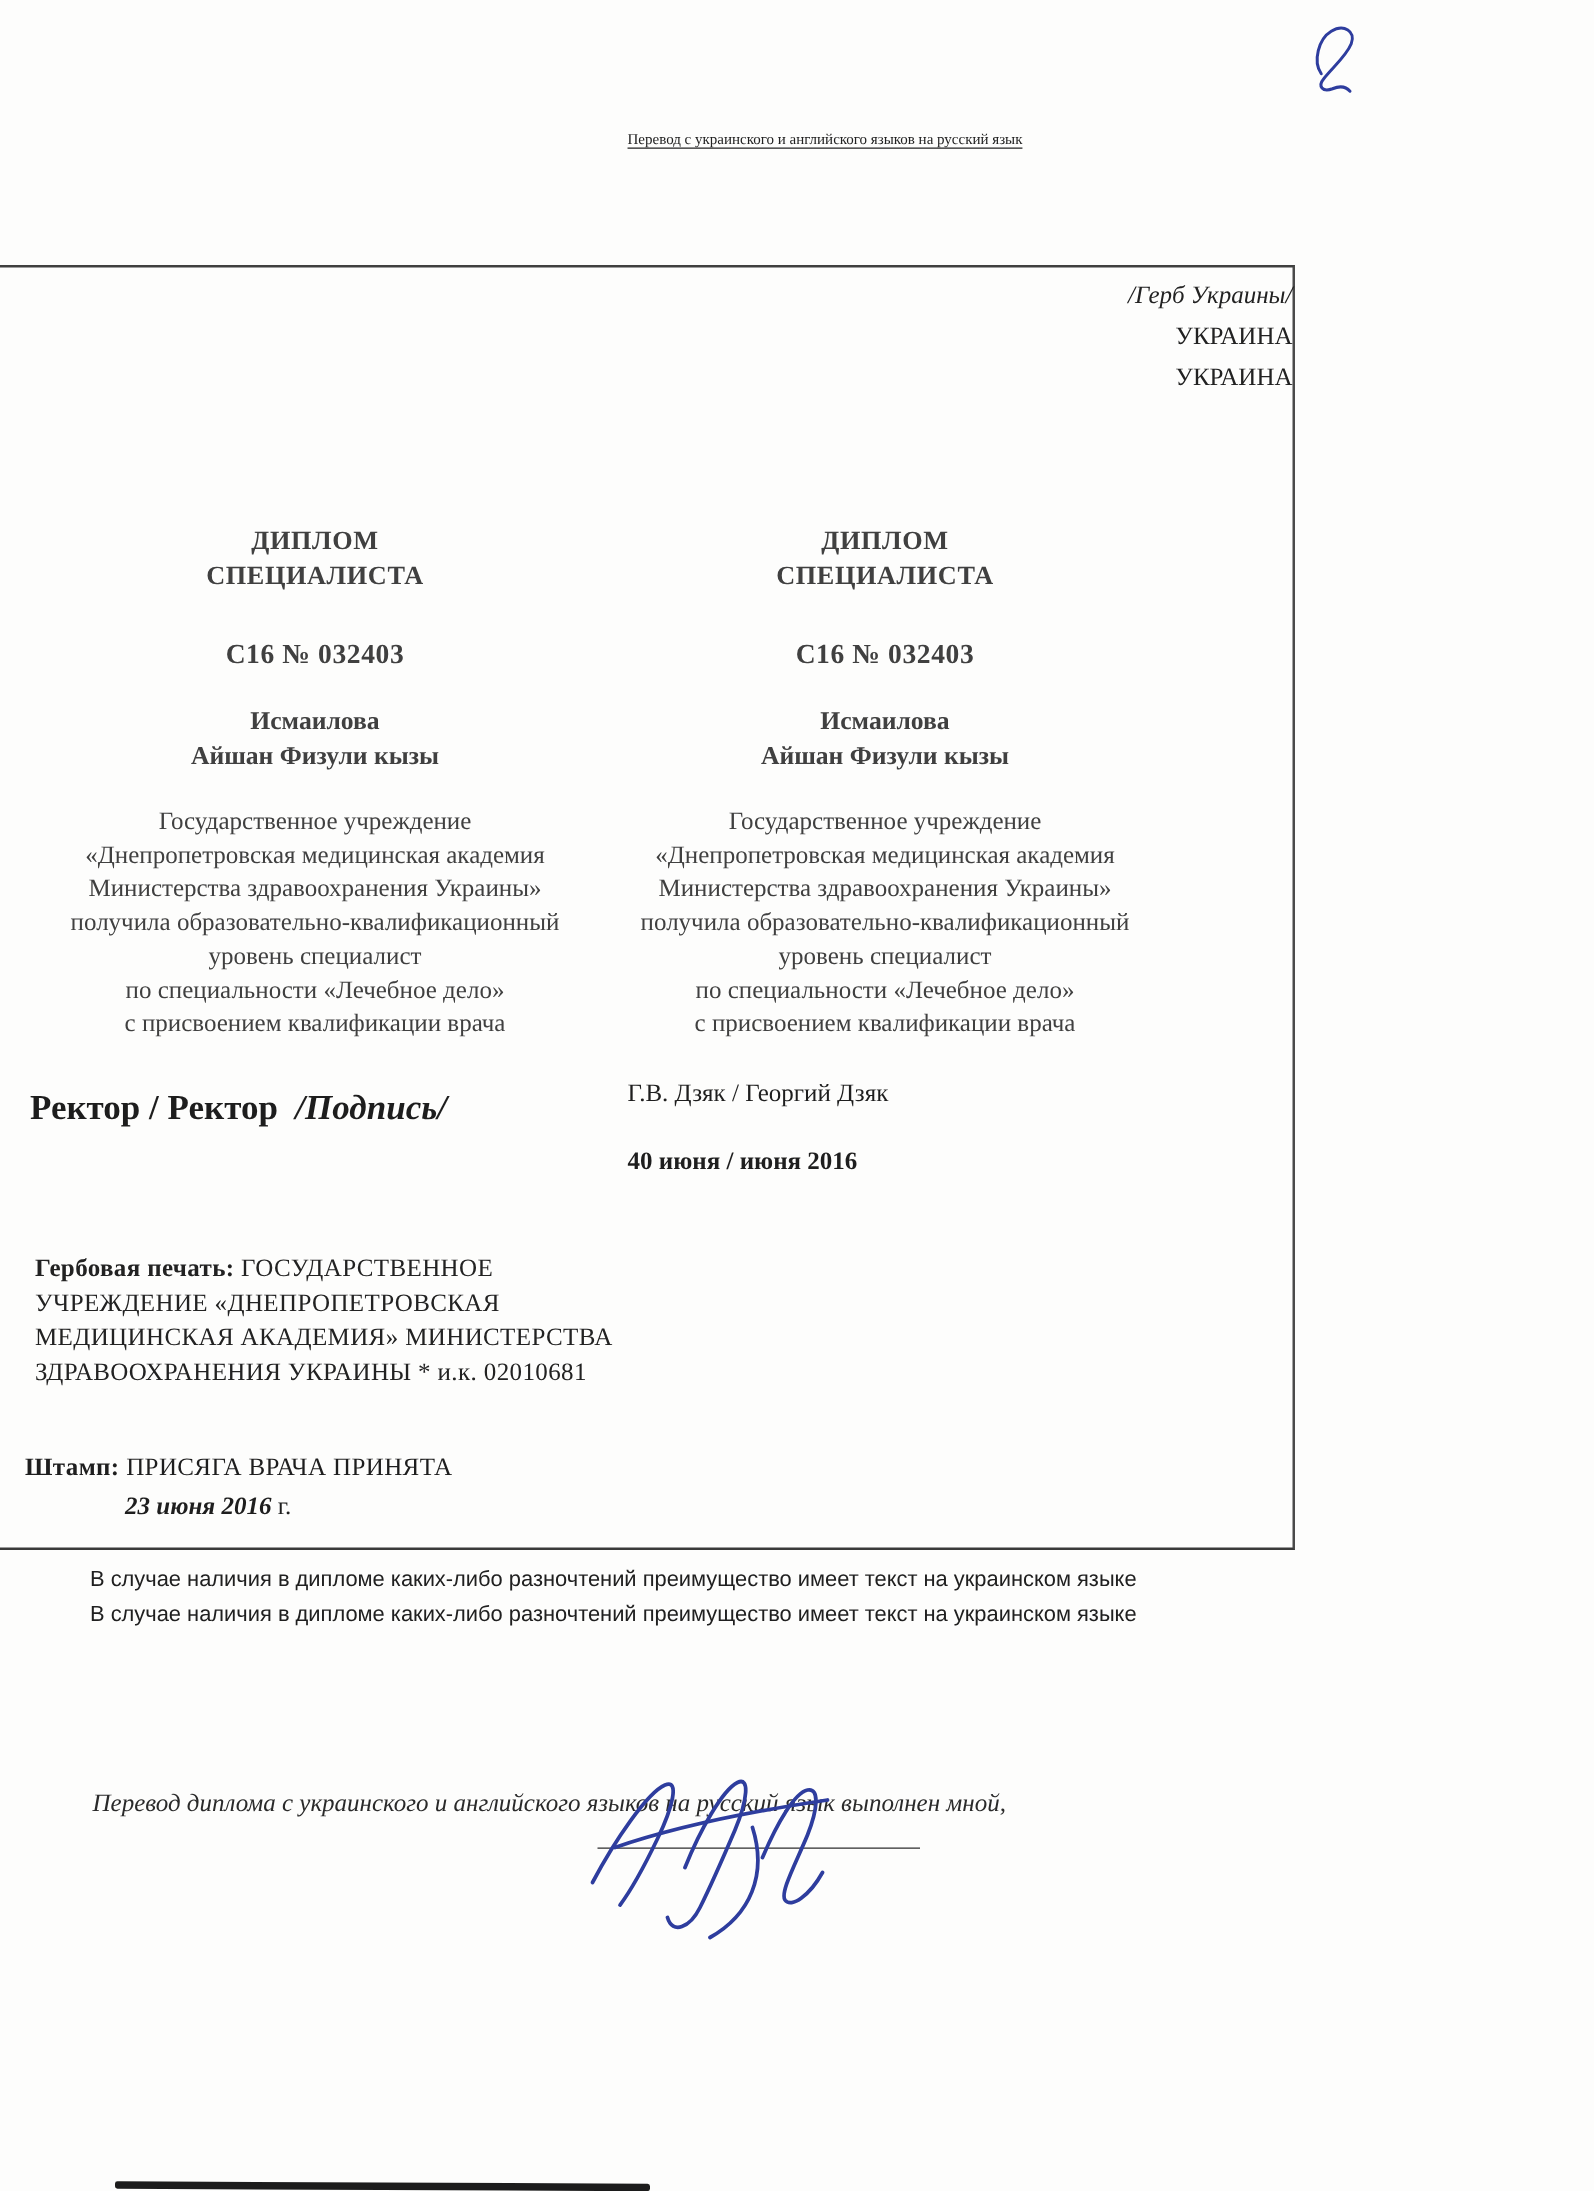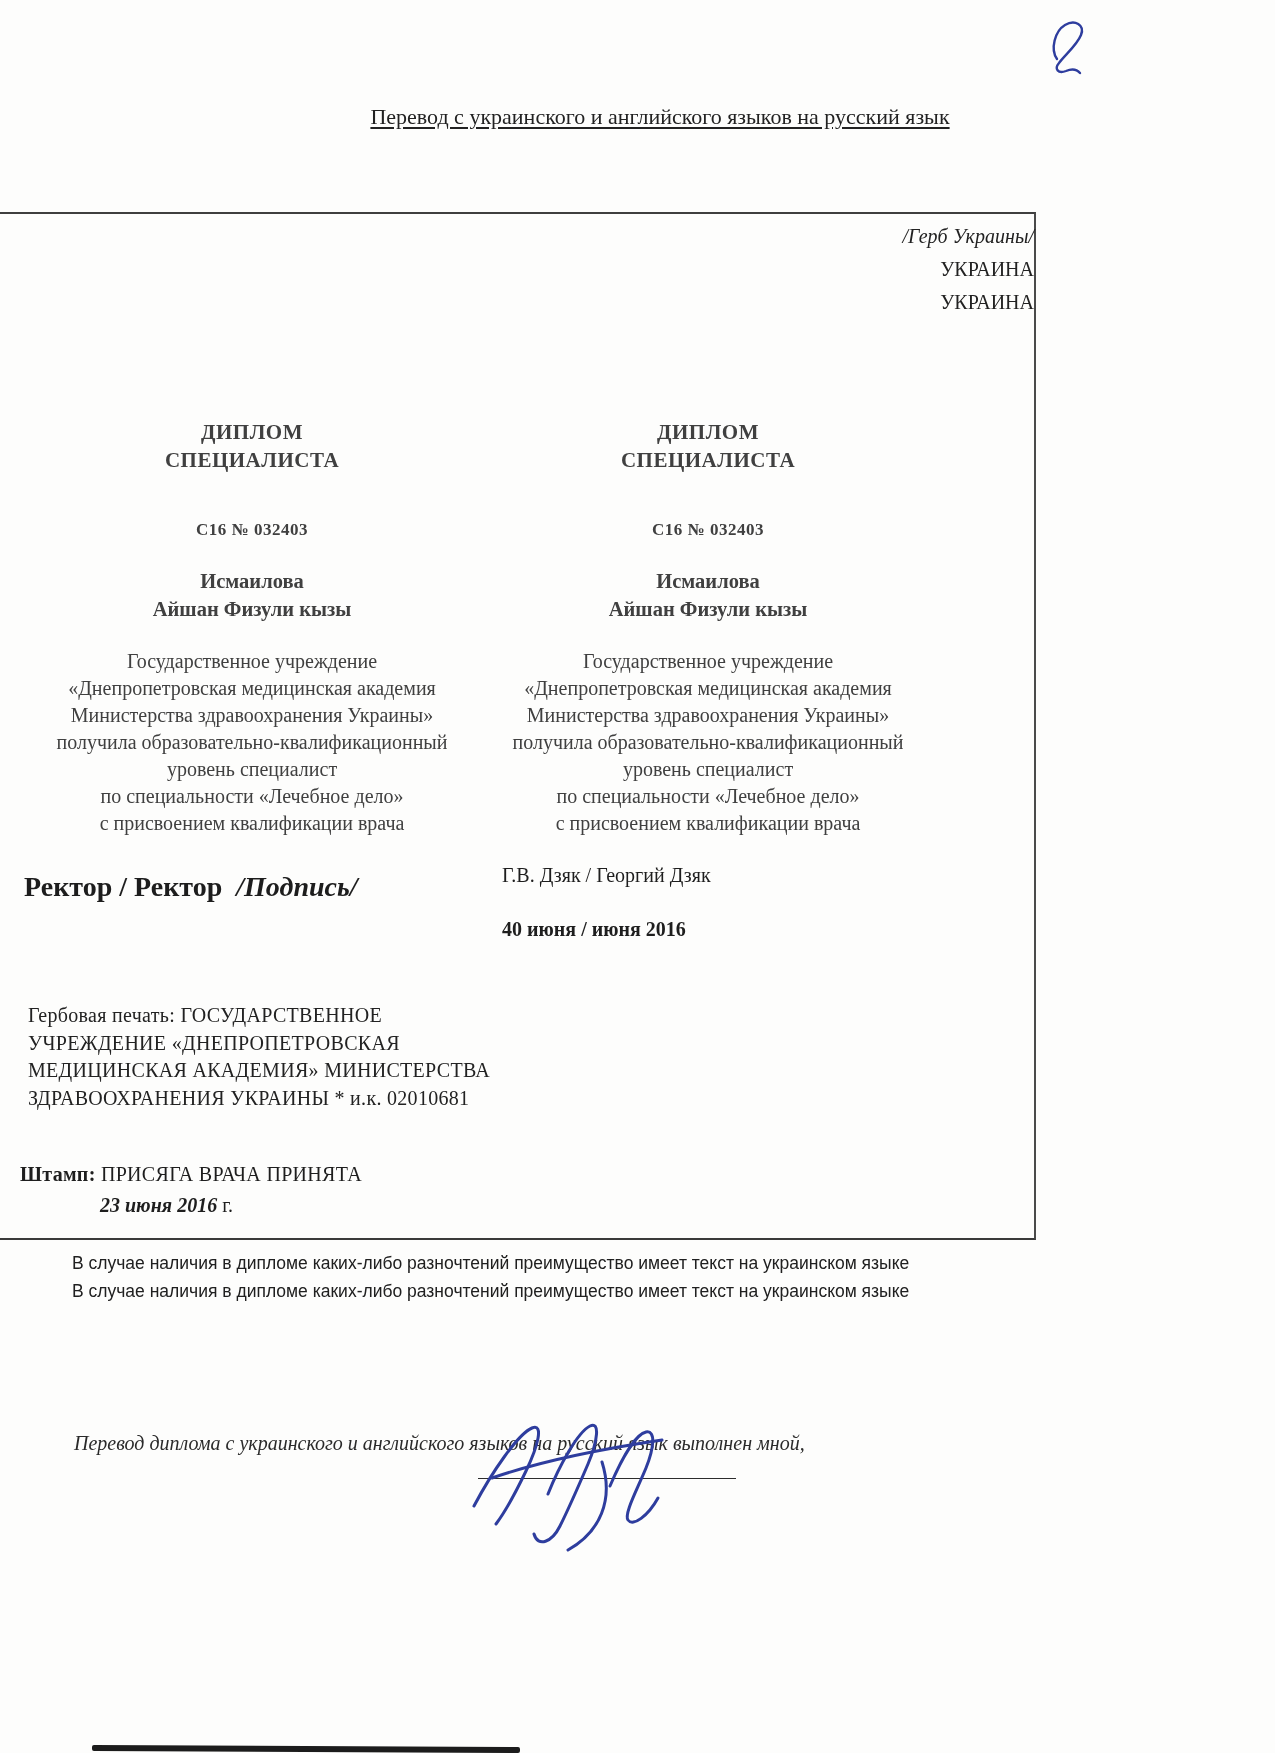--- a/index.html
+++ b/index.html
@@ -12,21 +12,21 @@
     background: #fdfdfc;
     overflow: hidden;
     font-family: "Liberation Serif", serif;
     color: #1e1e1e;
   }
   
   .pagenum-svg { position: absolute; left: 1046px; top: 18px; }
   
   .trans-header {
     position: absolute; left: 330px; top: 104px; width: 660px;
-    text-align: center; font-size: 22px; color: #222;
+    text-align: center; font-size: 12px; color: #222;
     text-decoration: underline; text-underline-offset: 3px;
   }
   
   .cert-box {
     position: absolute; left: -4px; top: 212px; width: 1040px; height: 1028px;
     border-top: 2px solid #3f3f3f;
     border-right: 2px solid #4a4a4a;
     border-bottom: 2px solid #3a3a3a;
   }
   .emblem-block {
@@ -34,35 +34,35 @@
     text-align: right; font-size: 20px; line-height: 33px; color: #222;
   }
   .emblem-note { font-style: italic; }
   .col {
     position: absolute; top: 418px; width: 444px;
     text-align: center; font-size: 20px; color: #404040;
   }
   .col-left  { left: 30px; }
   .col-right { left: 486px; }
   .doc-title { font-weight: bold; font-size: 21px; line-height: 28px; letter-spacing: .5px; }
-  .series-number { font-weight: bold; font-size: 17px; margin-top: 46px; letter-spacing: .5px; }
+  .series-number { font-weight: bold; font-size: 22px; margin-top: 36px; letter-spacing: .5px; }
   .holder { font-weight: bold; font-size: 20.5px; line-height: 28px; margin-top: 27px; }
   .body-lines { margin-top: 25px; line-height: 27px; font-size: 20px; }
   .rector-row {
     position: absolute; left: 24px; top: 871px;
     font-size: 28px; font-weight: bold; color: #1d1d1d;
   }
   .rector-sig-note { font-style: italic; margin-left: 14px; }
   .signer-name { position: absolute; left: 502px; top: 864px; font-size: 20px; font-weight: normal; }
   .date-line   { position: absolute; left: 502px; top: 918px; font-size: 20px; font-weight: bold; }
   .seal-block {
     position: absolute; left: 28px; top: 1002px; width: 474px;
     font-size: 20px; line-height: 27.5px; color: #222; letter-spacing: .3px;
   }
-  .seal-label { font-weight: normal; }
+  .seal-label { font-weight: bold; }
   .stamp-line1 { position: absolute; left: 20px; top: 1163px; font-size: 20px; letter-spacing: .3px; }
   .stamp-label { font-weight: bold; }
   .stamp-line2 { position: absolute; left: 100px; top: 1194px; font-size: 20px; }
   .stamp-date  { font-weight: bold; font-style: italic; }
   .disclaimer {
     position: absolute; left: 72px; top: 1249px; width: 860px;
     font-family: "Liberation Sans", sans-serif;
     font-size: 17.5px; line-height: 28px; color: #202020;
   }
   .translator-note {

